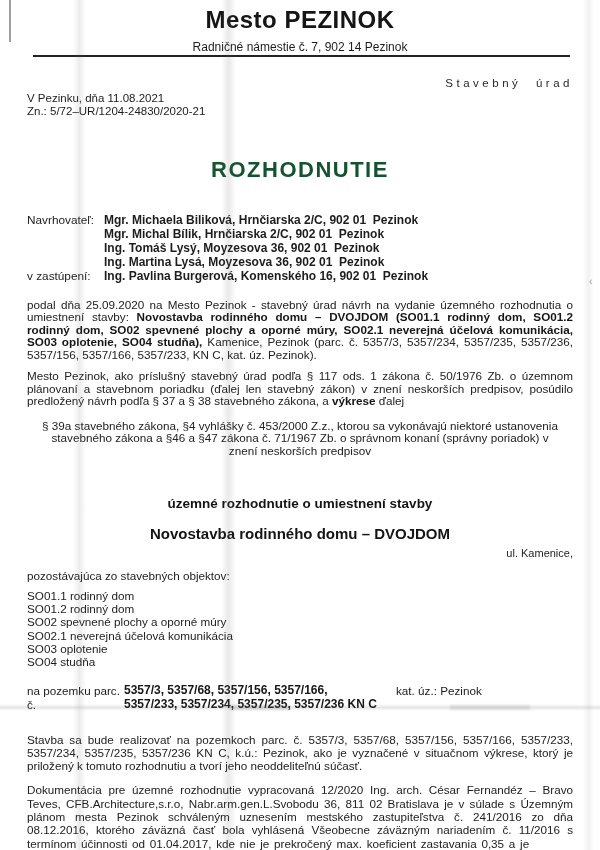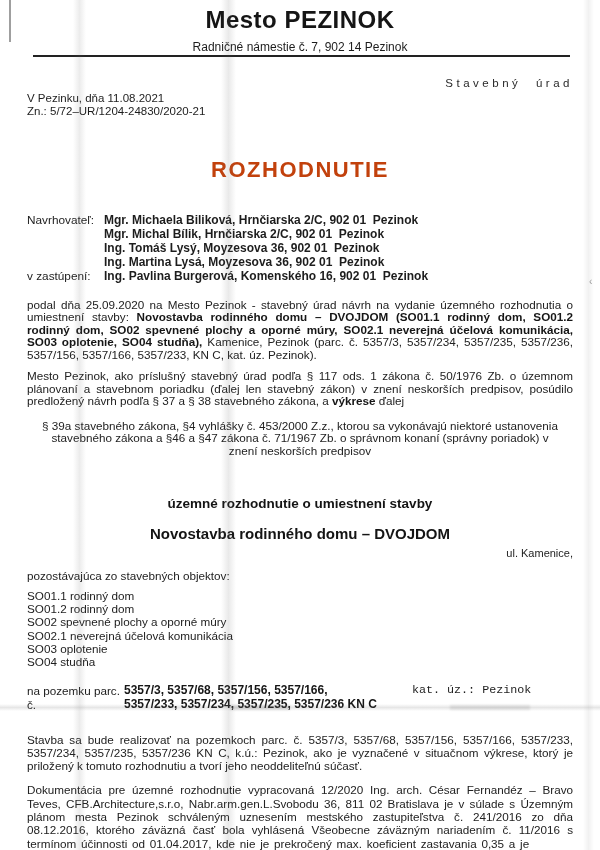--- a/index.html
+++ b/index.html
@@ -22,21 +22,21 @@
     border:none;border-top:2px solid #222;
     margin:1px 3px 0 6px;height:0;
   }
   .dept{
     margin-top:20px;font-size:11.5px;line-height:12px;text-align:right;
     letter-spacing:3.5px;word-spacing:8px;color:#2a2a2a;
   }
   .meta{margin-top:3px;font-size:11.5px;line-height:12.5px;}
   h2.doctitle{
     margin:40px 0 0 0;font-size:22px;font-weight:bold;line-height:26px;
-    text-align:center;letter-spacing:1.5px;color:#c2410c;
+    text-align:center;letter-spacing:1.5px;color:#14532d;
   }
   .app-grid{margin-top:30px;}
   .app-row{display:flex;line-height:14px;}
   .app-lbl{flex:0 0 77px;font-size:11.8px;}
   .app-val{font-weight:bold;font-size:12px;white-space:pre;}
   p.body{
     margin:0;font-size:11.7px;line-height:12.4px;text-align:justify;color:#222;
   }
   p.p1{margin-top:16px;}
   p.p2{margin-top:9px;line-height:12.5px;}
@@ -44,21 +44,21 @@
   .bold{font-weight:bold;color:#161616;}
   .h-decision{margin:38px 0 0 0;font-size:13.5px;font-weight:bold;text-align:center;line-height:15px;color:#141414;}
   .h-project{margin:14px 0 0 0;font-size:15px;font-weight:bold;text-align:center;line-height:17px;color:#141414;}
   .street{margin-top:5px;font-size:11px;line-height:12px;text-align:right;}
   .objects-intro{margin-top:10px;font-size:11.7px;line-height:13px;}
   .objects{margin-top:7px;}
   .objects div{font-size:11.7px;line-height:13.2px;}
   .parcel-row{display:flex;margin-top:16px;font-size:11.7px;line-height:13.5px;align-items:flex-start;}
   .parcel-label{flex:0 0 97px;}
   .parcel-nums{flex:0 0 272px;font-weight:bold;font-size:12px;color:#161616;}
-  .cadastre{margin-left:16px;font-family:Liberation Mono, monospace;}
+  .cadastre{margin-left:0;}
   p.realization{margin-top:22px;line-height:13px;}
   p.documentation{margin-top:11px;line-height:13.4px;word-spacing:1.5px;}
   
   .streak{position:absolute;pointer-events:none;}
   .sv1{left:9px;top:0;width:2px;height:42px;background:rgba(80,80,80,.55);filter:blur(.4px);}
   .sv2{left:73px;top:0;width:13px;height:850px;background:linear-gradient(to right,rgba(120,120,120,0),rgba(120,120,120,.14),rgba(120,120,120,0));}
   .sv3{left:221px;top:0;width:15px;height:850px;background:linear-gradient(to right,rgba(110,110,110,0),rgba(110,110,110,.15),rgba(110,110,110,0));}
   .sv4{left:583px;top:0;width:11px;height:850px;background:linear-gradient(to right,rgba(120,120,120,0),rgba(120,120,120,.10),rgba(120,120,120,0));}
   .sh1{left:0;top:704px;width:600px;height:7px;background:linear-gradient(to bottom,rgba(100,100,100,0),rgba(100,100,100,.16),rgba(100,100,100,0));}
   .sh1b{left:230px;top:705px;width:60px;height:5px;background:rgba(90,90,90,.18);filter:blur(1px);}

